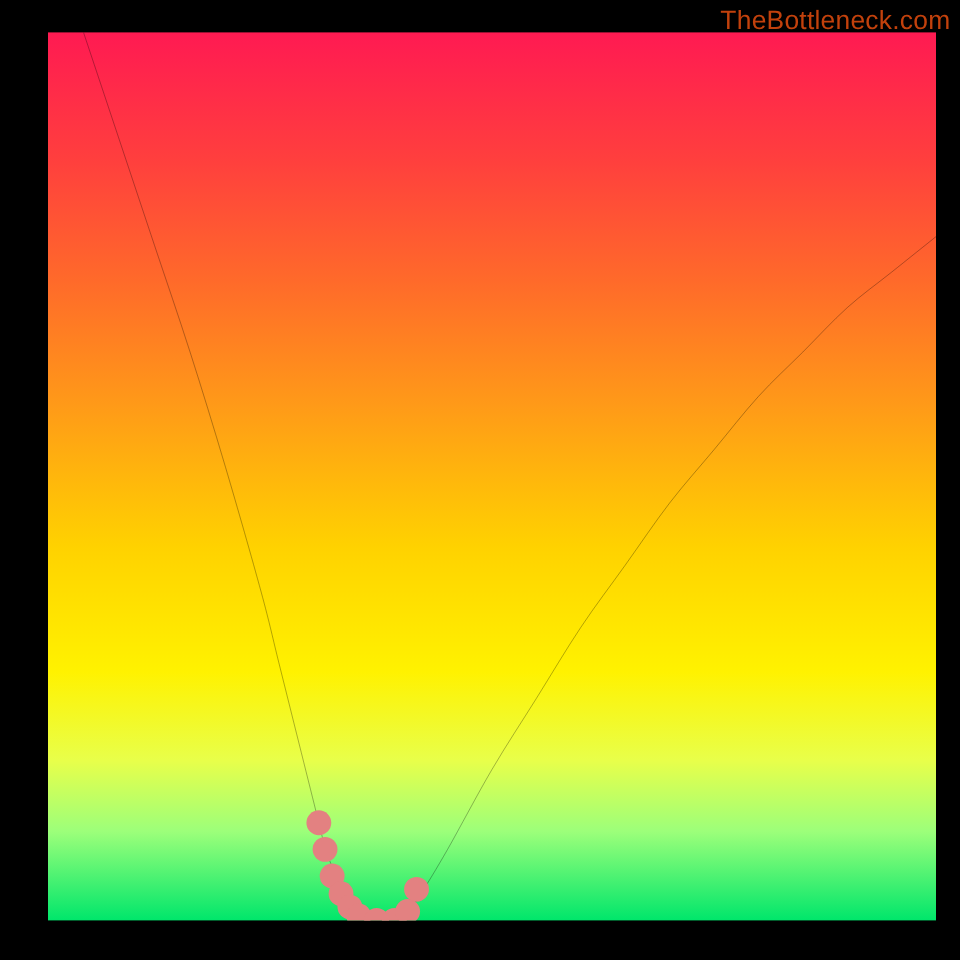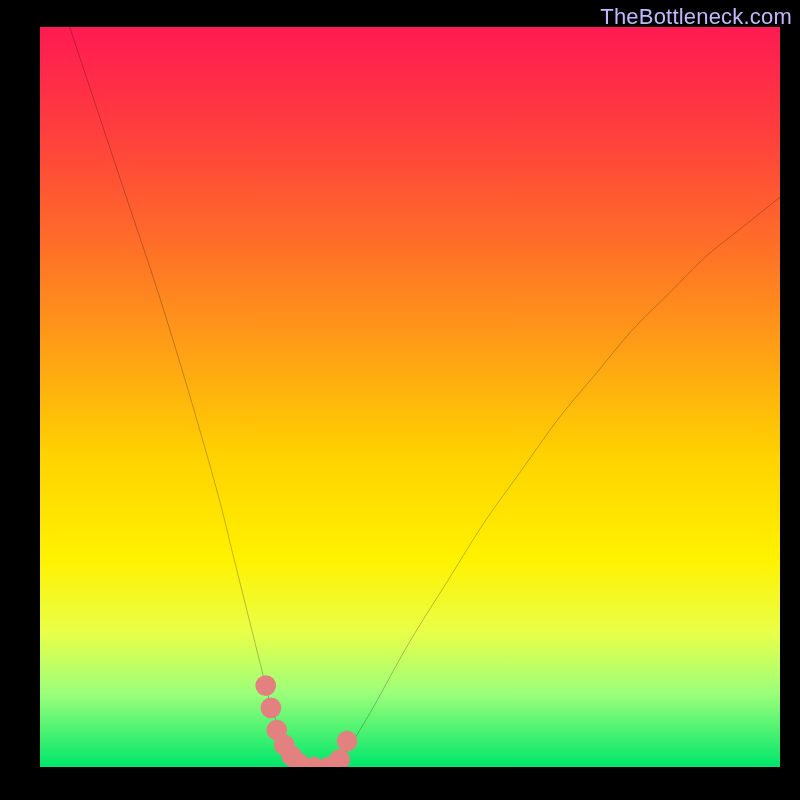--- a/index.html
+++ b/index.html
@@ -33,21 +33,21 @@
       #fff200 72%,
       #e8ff4a 82%,
       #9cff7a 90%,
       #00e66b 100%
     );
   }
   .attrib {
     position: absolute;
     top: 4px;
     right: 8px;
-    color: #c4b5fd;
+    color: #c2410c;
     font-size: 22px;
     font-weight: 500;
     letter-spacing: 0.2px;
   }
 </style>
 </head>
 <body>
 
 <div class="frame">
   <div class="plot">

